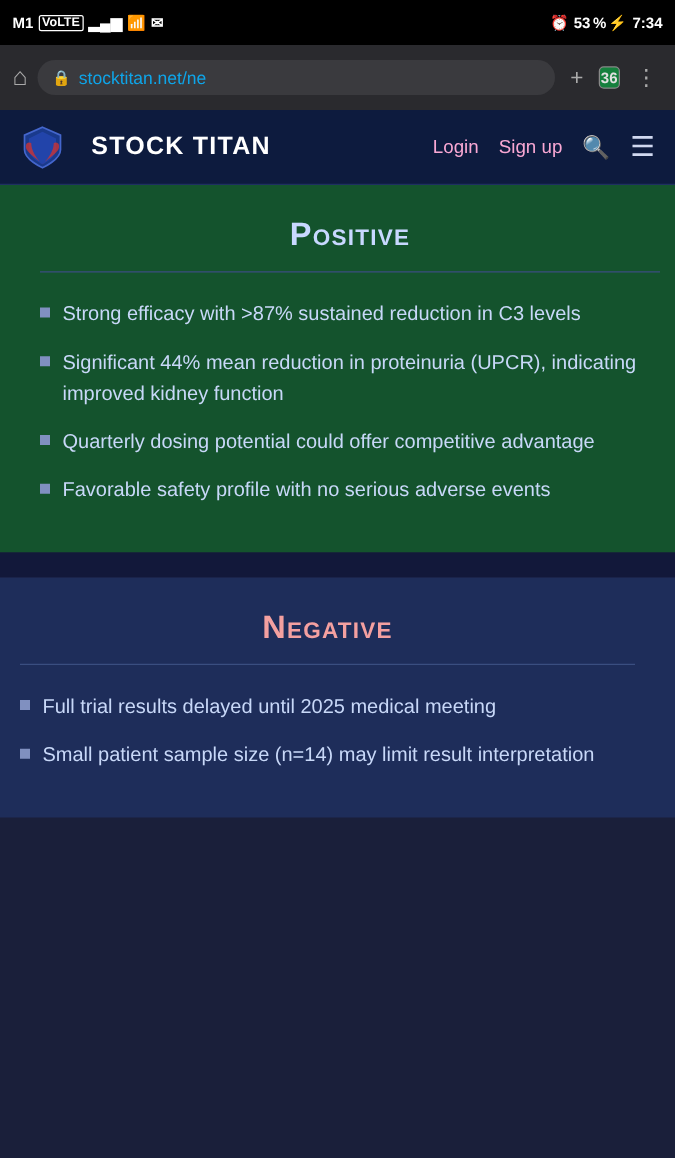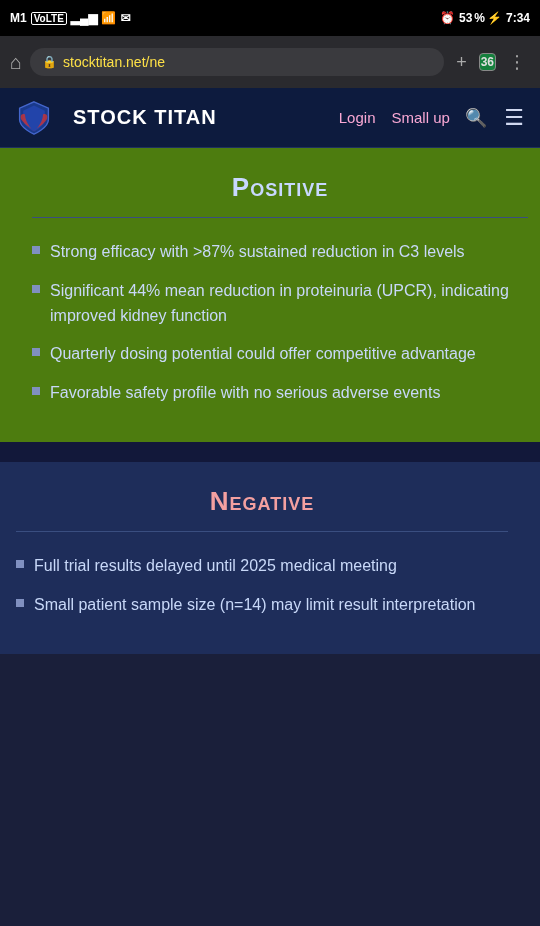--- a/index.html
+++ b/index.html
@@ -65,21 +65,21 @@
       padding: 6px 12px;
       display: flex;
       align-items: center;
       gap: 6px;
     }
     .address-icon {
       color: #aaa;
       font-size: 12px;
     }
     .address-text {
-      color: #fde047;
+      color: #0ea5e9;
       font-size: 14px;
     }
     .browser-action-btn {
       color: #aaa;
       font-size: 18px;
       cursor: pointer;
       padding: 4px;
     }
     .tabs-badge {
       background: #15803d;
@@ -140,21 +140,21 @@
       cursor: pointer;
     }
 
     
     .main-content {
       padding: 0;
     }
 
     
     .section-positive {
-      background: #4d7c0f;
+      background: #14532d;
       margin: 0;
       padding: 24px 12px 36px 32px;
     }
 
     .section-title-positive {
       text-align: center;
       font-size: 26px;
       font-weight: 800;
       color: #c8d8ff;
       letter-spacing: 1px;
@@ -262,21 +262,21 @@
       <path d="M18 2 L34 9 L34 22 C34 31 18 38 18 38 C18 38 2 31 2 22 L2 9 Z" fill="#1a3a8c" stroke="#4466cc" stroke-width="1.5"></path>
       <path d="M18 6 L30 12 L30 22 C30 29 18 35 18 35 C18 35 6 29 6 22 L6 12 Z" fill="#2244aa"></path>
 
       <path d="M8 16 C4 14 2 18 4 22 C8 28 14 30 18 35 C18 35 8 26 8 16Z" fill="#cc3333" opacity="0.8"></path>
       <path d="M28 16 C32 14 34 18 32 22 C28 28 22 30 18 35 C18 35 28 26 28 16Z" fill="#cc3333" opacity="0.8"></path>
     </svg>
     <span class="logo-text">STOCK TITAN</span>
   </div>
   <div class="nav-links">
     <a class="nav-link">Login</a>
-    <a class="nav-link">Small up</a>
+    <a class="nav-link">Sign up</a>
     <span class="nav-search-icon">🔍</span>
     <span class="nav-menu-icon">☰</span>
   </div>
 </div>
 
 <div class="main-content">
 
   <div class="section-positive">
     <h2 class="section-title-positive">Positive</h2>
     <hr class="section-divider">

